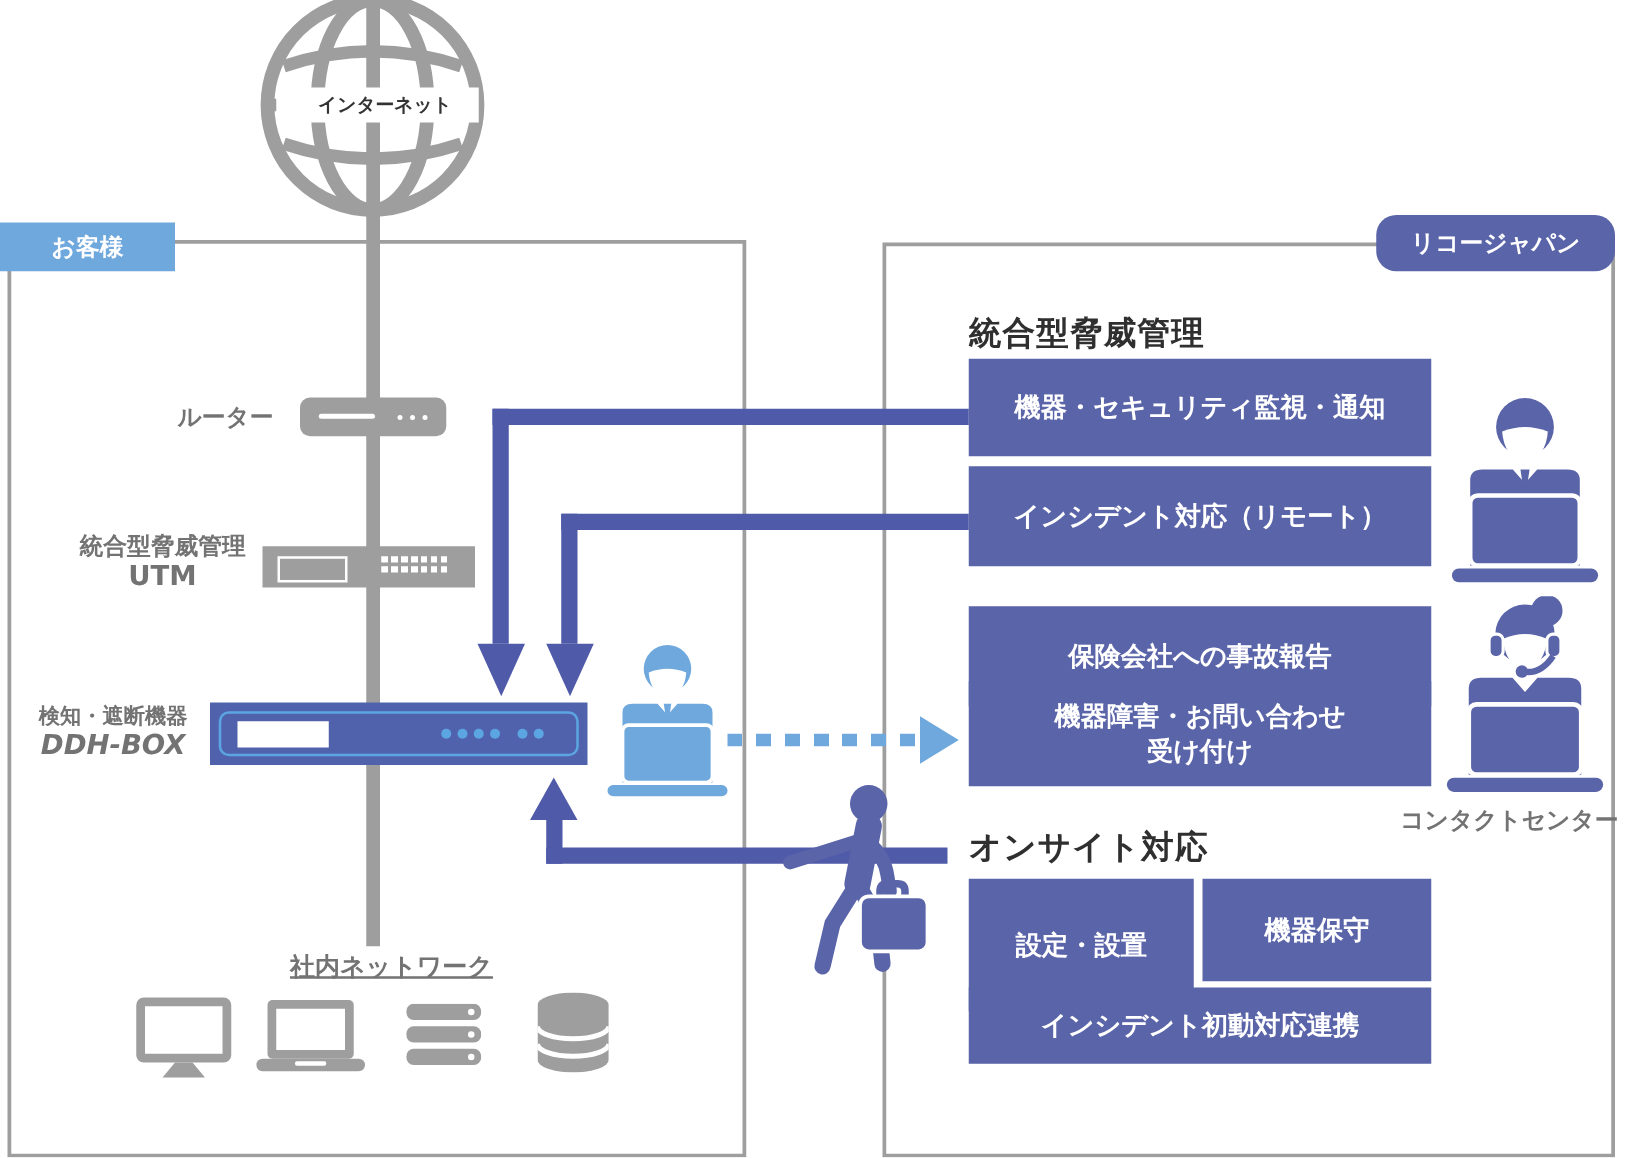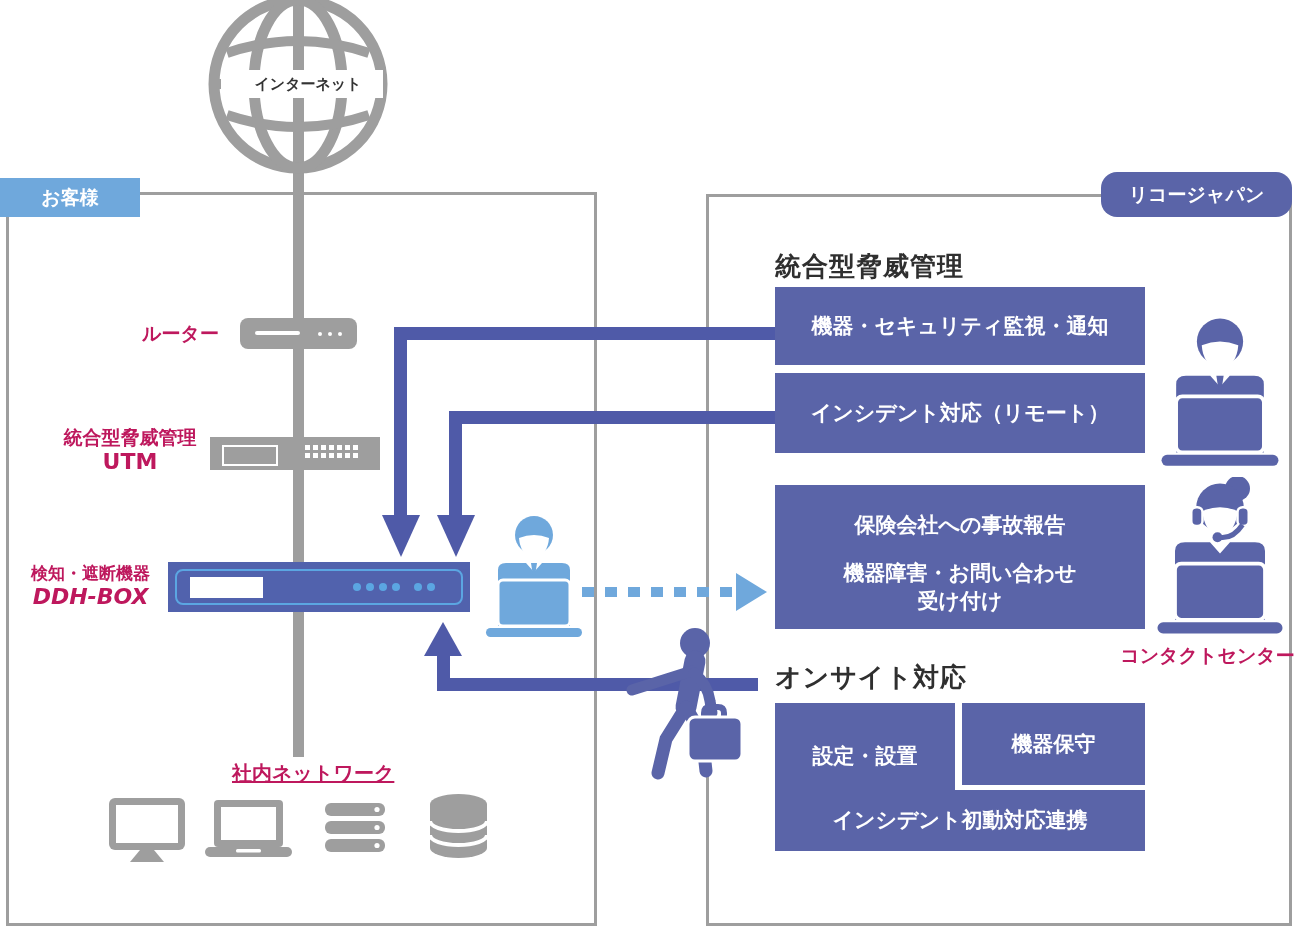--- a/index.html
+++ b/index.html
@@ -25,21 +25,21 @@
   .router .rdot{position:absolute;top:14px;width:4px;height:4px;border-radius:50%;background:#fff;}
   .utm{position:absolute;background:#9e9e9e;z-index:3;}
   .utm .panel{position:absolute;left:12px;top:8px;width:52px;height:17px;border:2.5px solid #fff;}
   .utm .grid{position:absolute;left:95px;top:8px;width:53px;height:5px;
              background:repeating-linear-gradient(90deg,#fff 0 5px,transparent 5px 8px);}
   .ddh{position:absolute;background:#5162ad;z-index:3;}
   .ddh .bezel{position:absolute;left:7px;right:7px;top:7px;bottom:7px;border:2px solid #5ba6e2;border-radius:8px;}
   .ddh .screen{position:absolute;left:22px;top:15px;width:73px;height:21px;background:#fff;}
   .ddh .ddot{position:absolute;top:21px;width:8px;height:8px;border-radius:50%;background:#5ba6e2;}
   
-  .lbl{position:absolute;color:#be185d;z-index:3;}
+  .lbl{position:absolute;color:#737373;z-index:3;}
   .lbl-center{text-align:center;line-height:1.15;}
   
   .heading{position:absolute;font-size:26px;letter-spacing:1px;color:#2f2f2f;z-index:3;}
   
   .svc{position:absolute;background:#5a64a8;color:#fff;display:flex;align-items:center;justify-content:center;
        font-size:21px;text-align:center;white-space:pre-line;line-height:1.35;z-index:3;}
   
   .shaft{position:absolute;background:#4f5aa8;z-index:5;}
   .head-down{position:absolute;width:0;height:0;border-left:19px solid transparent;border-right:19px solid transparent;
              border-top:42px solid #4f5aa8;z-index:5;}

